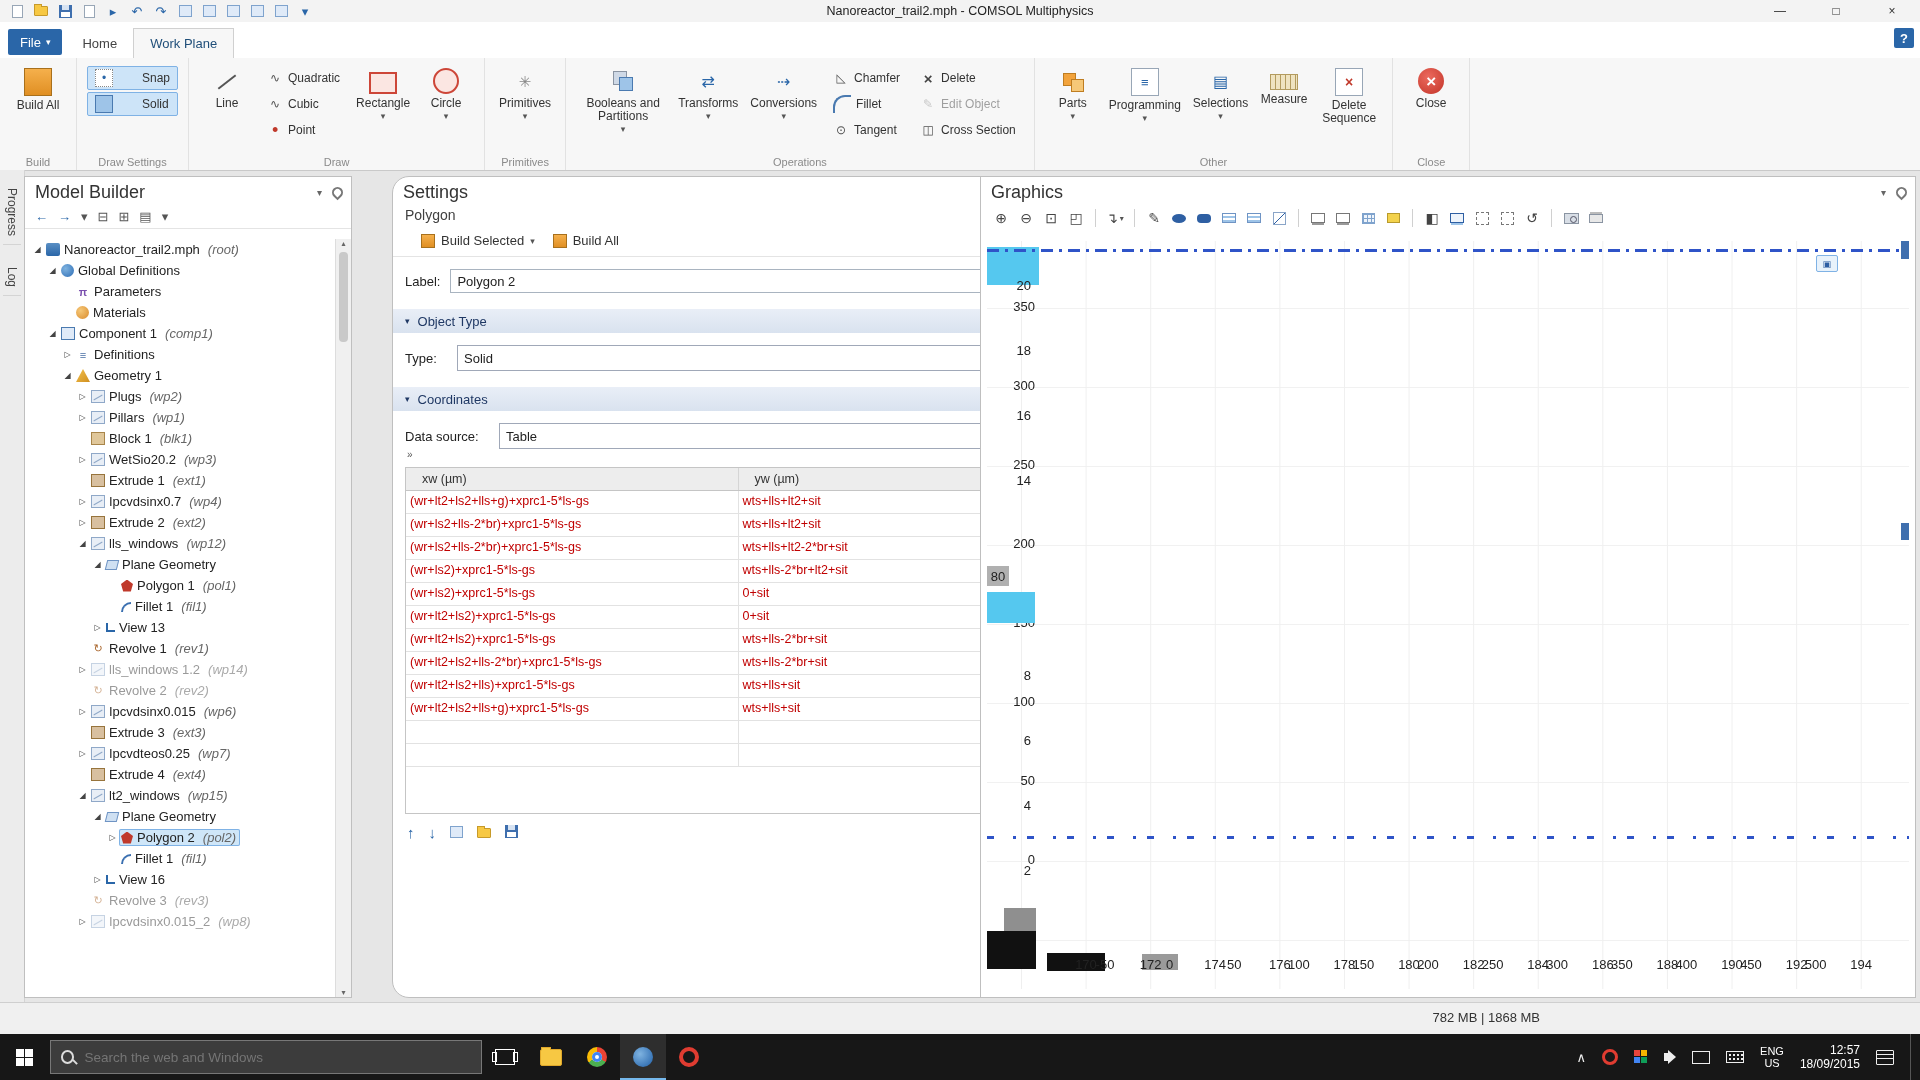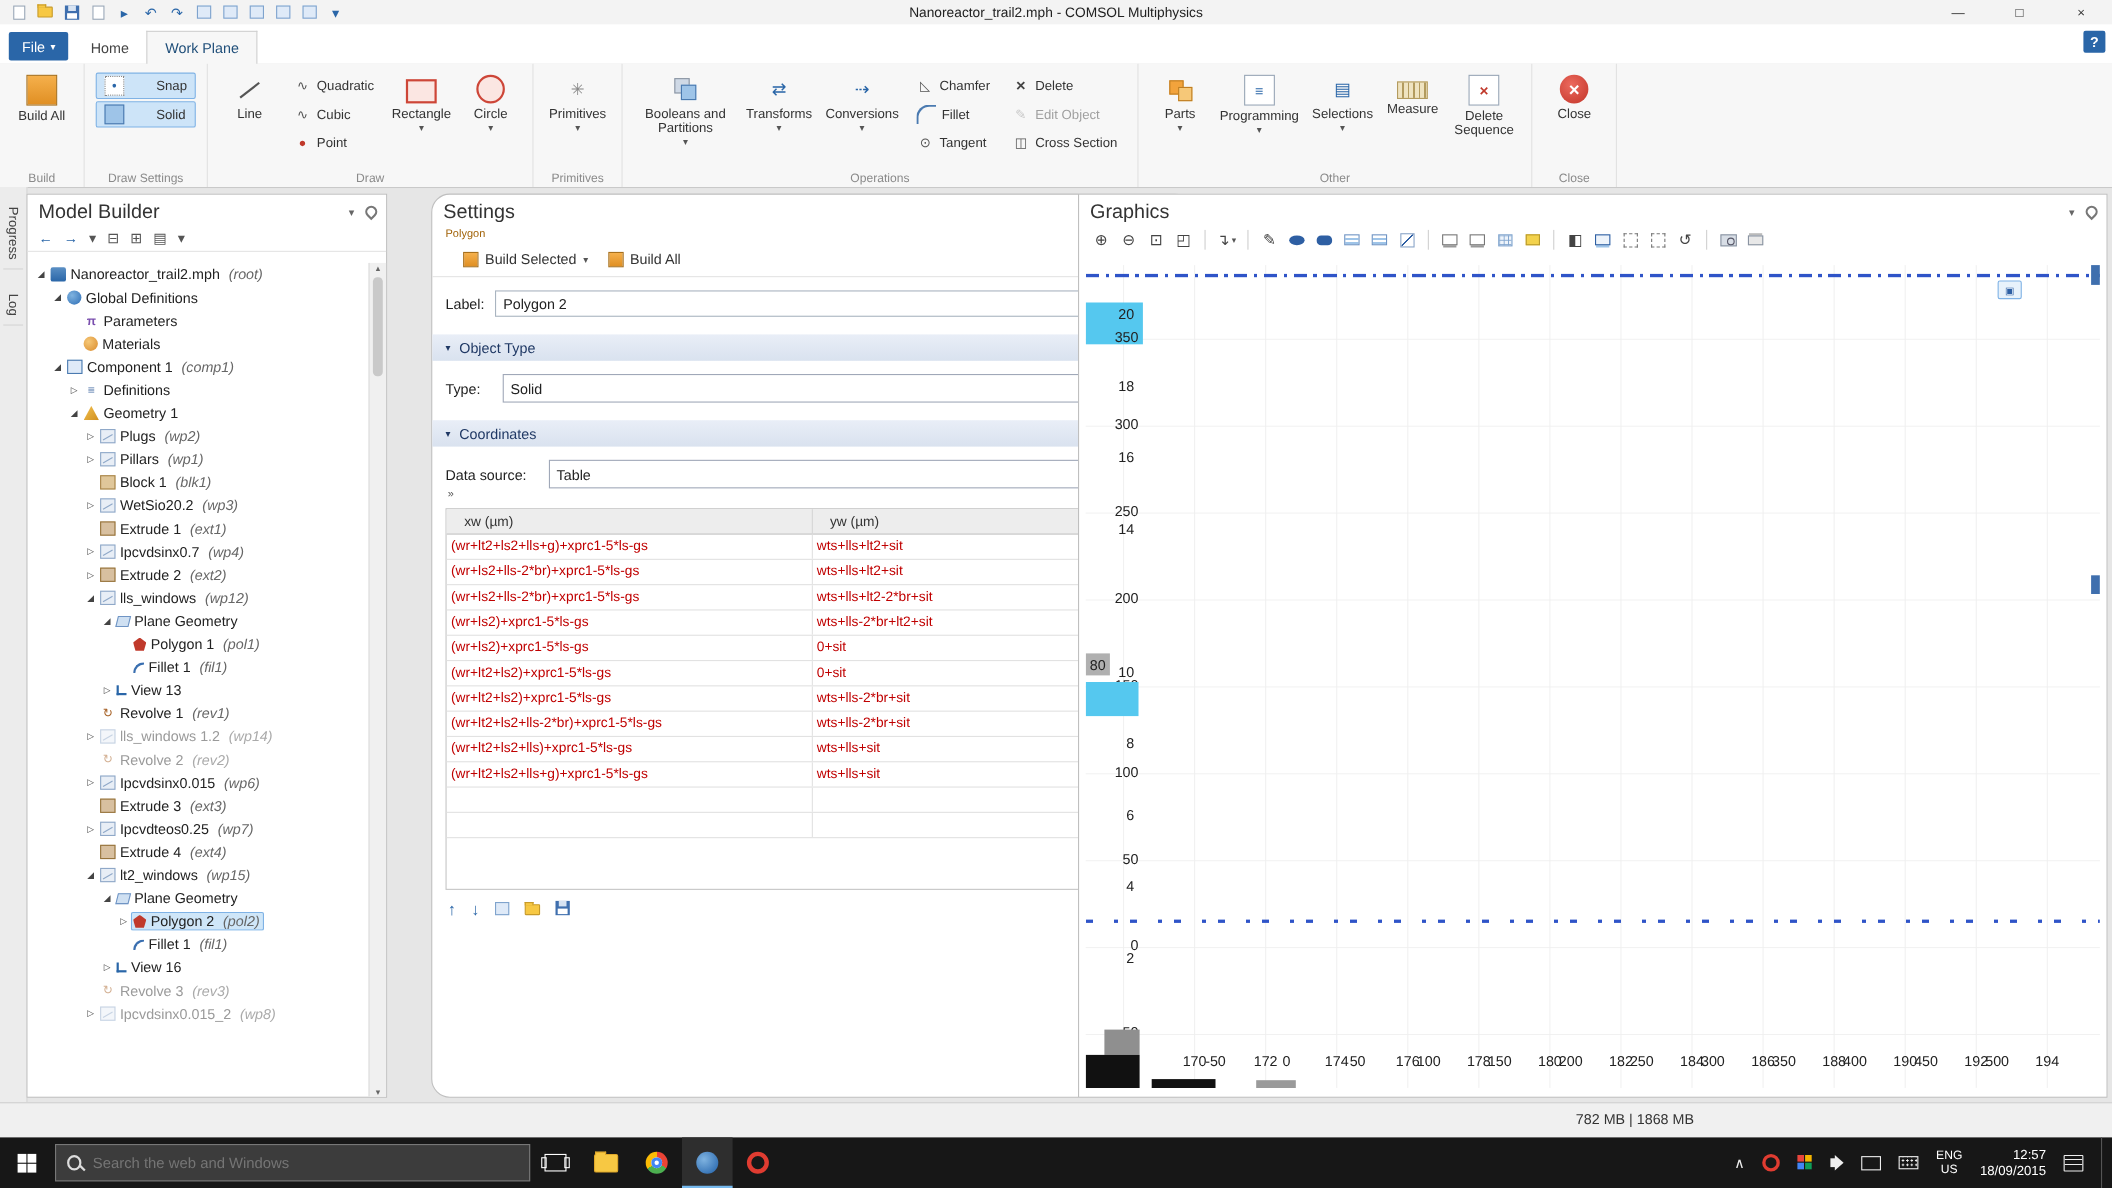--- a/index.html
+++ b/index.html
@@ -110,21 +110,21 @@
   .ti-block{background:#e0c79a;border:1px solid #a8854a;}
   .ti-extrude{background:#d8c0a0;border:1px solid #97743c;}
   .ti-plane{background:#cfe0f2;border:1px solid #6f94c4;transform:skewX(-14deg);width:12px;height:10px;}
   .ti-polygon{background:#c0392b;clip-path:polygon(50% 0,100% 38%,82% 100%,18% 100%,0 38%);width:12px;height:12px;}
   .ti-fillet{border-top:2px solid #3a6fb0;border-left:2px solid #3a6fb0;border-top-left-radius:10px;width:10px;height:10px;}
   .ti-view{border-left:2px solid #2a66a8;border-bottom:2px solid #2a66a8;width:9px;height:9px;}
   .ti-revolve::before{content:"↻";color:#a8642a;}
   .mb-scroll{position:absolute;right:0;top:62px;bottom:0;width:15px;background:#f0f0f0;border-left:1px solid #ddd;display:flex;flex-direction:column;align-items:center;font-size:8px;color:#666;}
   .mb-thumb{width:9px;height:90px;background:#c9c9c9;border-radius:4px;margin-top:4px;}
   
-  .set-sub{font-size:10px;color:#a16207;padding:2px 12px 6px 12px;}
+  .set-sub{font-size:14px;color:#404040;padding:2px 12px 6px 12px;}
   .set-toolbar{display:flex;align-items:flex-start;gap:18px;padding:4px 12px 8px 28px;border-bottom:1px solid #e4e4e4;font-size:13px;color:#333;}
   .set-tb-item{display:flex;align-items:center;gap:6px;}
   .set-row{display:flex;align-items:center;gap:10px;padding:12px 12px 4px 12px;font-size:13px;}
   .set-input{flex:1;height:22px;border:1px solid #a9b4c0;background:#fff;font-size:13px;font-family:"Liberation Sans",sans-serif;padding:0 6px;color:#222;}
   .sec-bar{margin:12px 0 0 0;height:24px;background:linear-gradient(#e9eef7,#d9e2ef);display:flex;align-items:center;gap:8px;padding:0 12px;font-size:13px;color:#1f3864;}
   .sec-bar .tri{font-size:9px;color:#1f3864;}
   .sel-box{flex:1;height:24px;border:1px solid #a0a8b8;background:#fff;display:flex;align-items:center;justify-content:space-between;padding:0 6px;font-size:13px;}
   .sel-box .chev{color:#555;font-size:10px;}
   .coord-table{margin:8px 12px 0 12px;border:1px solid #c5c5c5;}
   .ct-head{display:flex;background:#ededed;border-bottom:1px solid #c5c5c5;}
@@ -156,21 +156,21 @@
   .gi-cam::after{content:"";position:absolute;left:5px;top:2px;width:5px;height:5px;border:1px solid #556;border-radius:50%;}
   .gi-prn{width:14px;height:9px;background:#e8e8e8;border:1px solid #8a94a2;box-shadow:0 -3px 0 -1px #bbb;}
   .plot{position:absolute;left:6px;top:64px;width:922px;height:748px;background:#fff;
         background-image:linear-gradient(to right,#efefef 1px,transparent 1px),linear-gradient(to bottom,#f1f1f1 1px,transparent 1px);
         background-size:64.6px 79px;background-position:34px 67px;overflow:hidden;}
   .dashline{position:absolute;left:0;right:0;height:3px;
         background:repeating-linear-gradient(90deg,#2f54c8 0 12px,transparent 12px 18px,#2f54c8 18px 21px,transparent 21px 27px);}
   .dashline.mid{height:3px;background:repeating-linear-gradient(90deg,#2f54c8 0 7px,transparent 7px 26px,#2f54c8 26px 29px,transparent 29px 40px);}
   .ylab{position:absolute;width:44px;text-align:right;font-size:13px;color:#222;}
   .xlab{position:absolute;width:44px;text-align:center;font-size:13px;color:#222;top:716px;}
-  .art{position:absolute;margin-top:28px;}
+  .art{position:absolute;}
   .nub{position:absolute;width:8px;background:#3f6fae;}
   .float-btn{position:absolute;width:20px;height:15px;background:#e8f2fb;border:1px solid #7fb2e5;border-radius:2px;display:flex;align-items:center;justify-content:center;font-size:9px;color:#2e5fa3;}
   
   .statusbar{position:absolute;left:0;top:1002px;width:1920px;height:32px;background:#f0f0f0;border-top:1px solid #cfcfcf;}
   .mem{position:absolute;right:380px;top:7px;font-size:13px;color:#333;}
   
   .taskbar{position:absolute;left:0;top:1034px;width:1920px;height:46px;background:#171717;display:flex;align-items:center;}
   .tb-start{width:48px;height:46px;display:flex;align-items:center;justify-content:center;}
   .winlogo{width:17px;height:17px;display:grid;grid-template-columns:8px 8px;grid-template-rows:8px 8px;gap:1px;}
   .winlogo div{background:#fff;}

